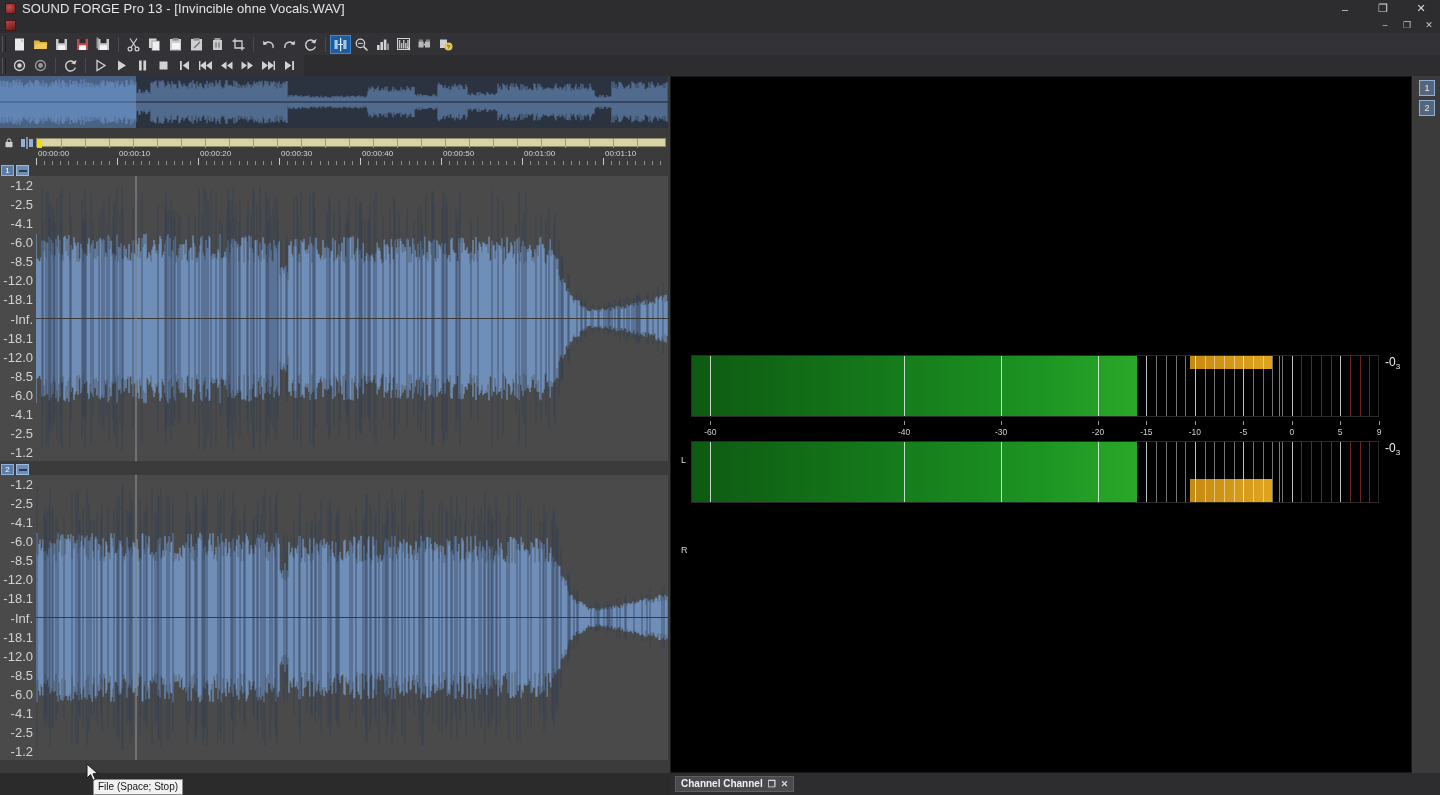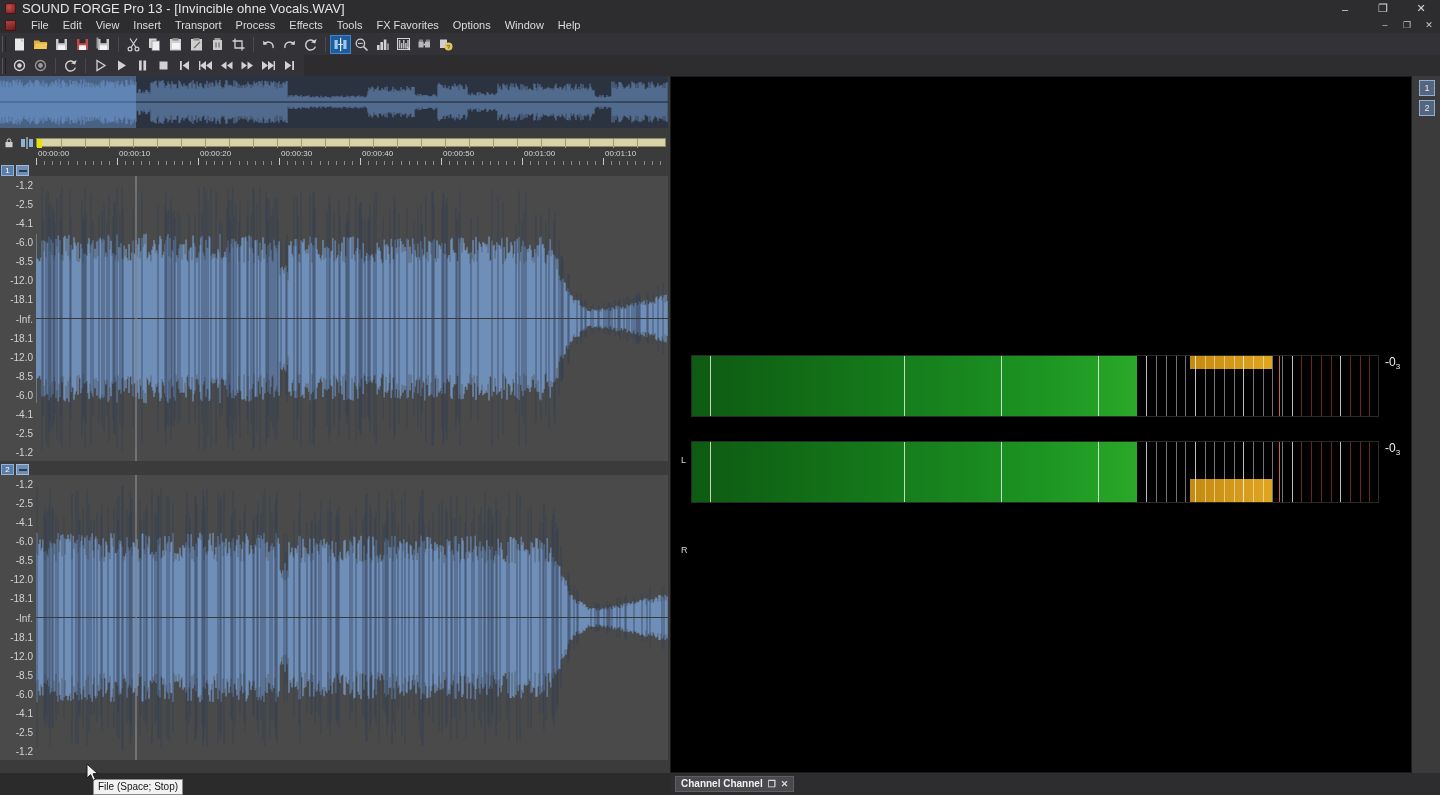--- a/index.html
+++ b/index.html
@@ -73,21 +73,21 @@
 
   
   .wavewrap { position:absolute; left:0; top:89px; width:668px; height:585px; }
   .chanhdr { position:absolute; left:1px; width:30px; height:11px; display:flex; gap:2px; }
   .chnum { width:13px; height:11px; background:#5b7ca8; border:1px solid #8fb2d8;
     color:#fff; font-size:8px; line-height:9px; text-align:center; }
   .chmute { width:13px; height:11px; background:#6d8db5; border:1px solid #9dbcdd; position:relative;}
   .chmute:after { content:""; position:absolute; left:2px; top:4px; width:8px; height:2px; background:#2e3d50; }
   .pane { position:absolute; left:0; width:668px; background:#4a4a4a; overflow:hidden; }
   .scale { position:absolute; left:0; top:0; width:36px; height:100%; z-index:3; }
-  .scale span { position:absolute; right:3px; font-size:10px; color:#d2d2d2;
+  .scale span { position:absolute; right:3px; font-size:13px; color:#d2d2d2;
     transform:translateY(-50%); white-space:nowrap;text-align:center; }
   .wavecv { position:absolute; left:36px; top:0; right:0; bottom:0; }
   .panesep { position:absolute; left:0; width:668px; height:4px; background:#3b3b3b; }
 
   
   .tooltip { position:absolute; left:93px; top:779px; background:#f2f2f2; border:1px solid #8a8a8a;
     font-size:10px; color:#141414; padding:1px 4px; line-height:12px; z-index:60; white-space:nowrap; }
   .mousecur { position:absolute; left:86px; top:763px; z-index:61; }
 
   
@@ -129,34 +129,20 @@
   <div class="tb-title">SOUND FORGE Pro 13 - [Invincible ohne Vocals.WAV]</div>
   <div class="tb-btns">
     <div class="tb-btn">–</div>
     <div class="tb-btn">❐</div>
     <div class="tb-btn close">✕</div>
   </div>
 </div>
 
 <div class="menubar">
   <div class="menu-ico"></div>
-  <div id="menu-items" style="display:flex;">
-      <div class="menu-item">File</div>
-      <div class="menu-item">Edit</div>
-      <div class="menu-item">View</div>
-      <div class="menu-item">Insert</div>
-      <div class="menu-item">Transport</div>
-      <div class="menu-item">Process</div>
-      <div class="menu-item">Effects</div>
-      <div class="menu-item">Tools</div>
-      <div class="menu-item">FX Favorites</div>
-      <div class="menu-item">Options</div>
-      <div class="menu-item">Window</div>
-      <div class="menu-item">Help</div>
-    </div>
   <div class="mdi-btns">
     <div class="mdi-btn">–</div>
     <div class="mdi-btn">❐</div>
     <div class="mdi-btn">✕</div>
   </div>
 </div>
 
 <div class="toolbar toolbar1">
   <div class="tgrip"></div>
   <div id="tb-main" style="display:flex;align-items:center;">
@@ -640,20 +626,42 @@
       <div class="gridline red" style="left: 629.859px; opacity: 0.6;"></div>
       <div class="gridline red" style="left: 639.549px; opacity: 0.6;"></div>
       <div class="gridline red" style="left: 658.93px; opacity: 0.6;"></div>
       <div class="gridline red" style="left: 668.62px; opacity: 0.6;"></div>
       <div class="gridline red" style="left: 678.31px; opacity: 0.6;"></div>
       <div class="peakline" style="left: 588.192px;"></div>
       <div style="position: absolute; inset: 0px; border: 1px solid rgb(42, 42, 42);"></div>
     </div>
   <div class="readout" id="ro-L" style="left:714px;top:278px;"><span>-0</span><sub>3</sub></div>
 
+  <div class="mscale" id="mscale" style="left:0px;top:348px;">
+      <span style="left: 39.3803px; top: 2px;">-60</span>
+      <i style="left: 39.3803px;"></i>
+      <span style="left: 233.183px; top: 2px;">-40</span>
+      <i style="left: 233.183px;"></i>
+      <span style="left: 330.085px; top: 2px;">-30</span>
+      <i style="left: 330.085px;"></i>
+      <span style="left: 426.986px; top: 2px;">-20</span>
+      <i style="left: 426.986px;"></i>
+      <span style="left: 475.437px; top: 2px;">-15</span>
+      <i style="left: 475.437px;"></i>
+      <span style="left: 523.887px; top: 2px;">-10</span>
+      <i style="left: 523.887px;"></i>
+      <span style="left: 572.338px; top: 2px;">-5</span>
+      <i style="left: 572.338px;"></i>
+      <span style="left: 620.789px; top: 2px;">0</span>
+      <i style="left: 620.789px;"></i>
+      <span style="left: 669.239px; top: 2px;">5</span>
+      <i style="left: 669.239px;"></i>
+      <span style="left: 708px; top: 2px;">9</span>
+      <i style="left: 708px;"></i>
+    </div>
 
   <div class="mlbl" id="lbl-R" style="left:10px;top:468px;">R</div>
   <div class="bar" id="bar-R" style="left:20px;top:364px;width:688px;height:62px;">
       <div class="bseg greenfill" style="left: 0px; width: 445.746px;"></div>
       <div class="amberfill" style="position: absolute; left: 499.042px; width: 82.3662px; top: 38px; height: 24px; display: block;"></div>
       <div class="gridline" style="left: 19.3803px;"></div>
       <div class="gridline" style="left: 213.183px;"></div>
       <div class="gridline" style="left: 310.085px;"></div>
       <div class="gridline" style="left: 406.986px;"></div>
       <div class="gridline" style="left: 455.437px;"></div>

